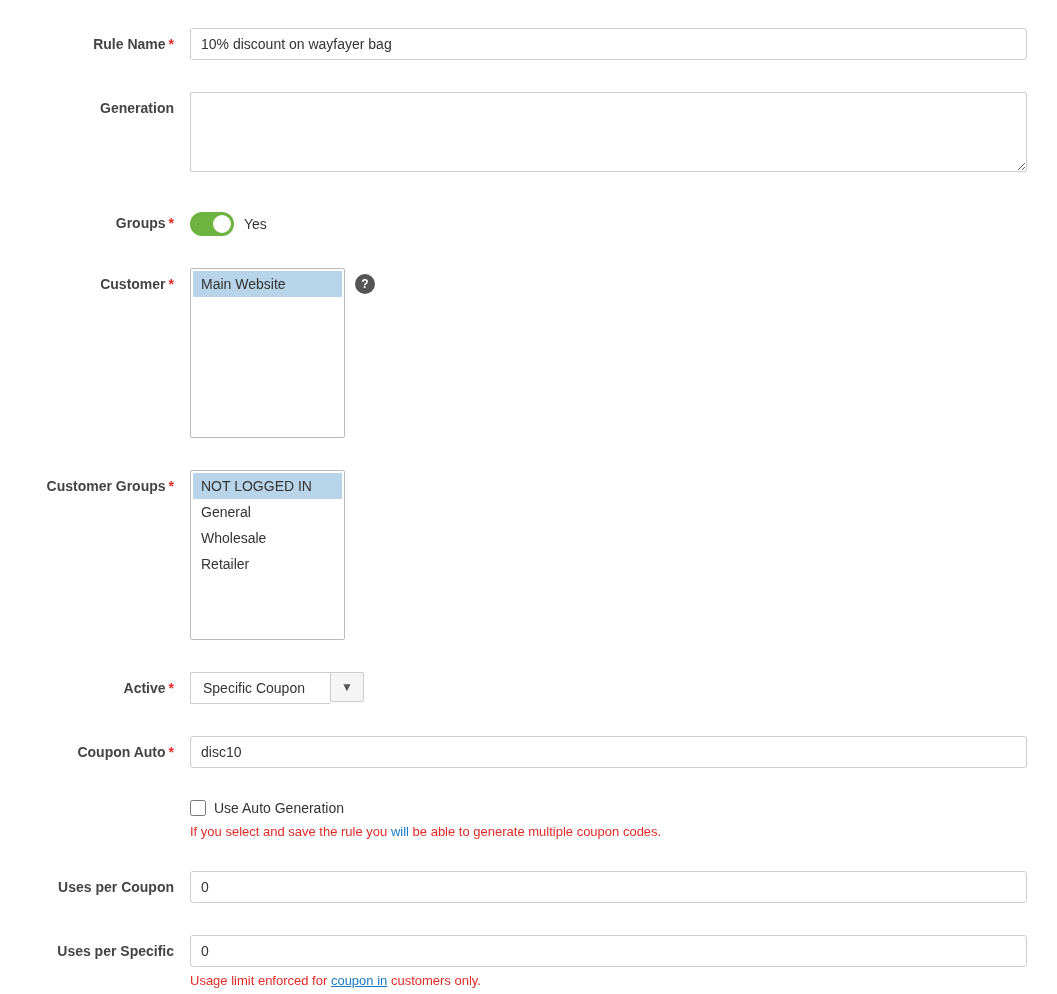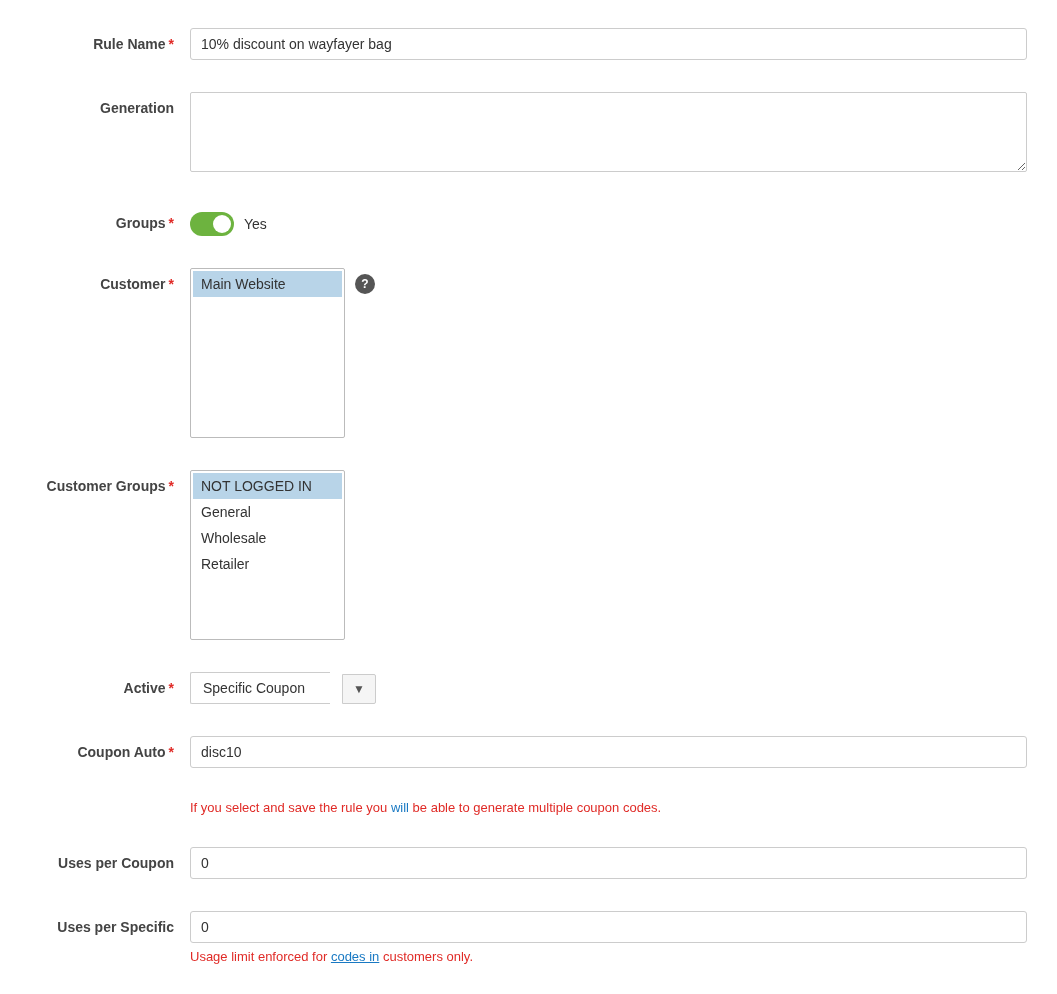--- a/index.html
+++ b/index.html
@@ -147,22 +147,22 @@
       align-items: center;
       justify-content: center;
       cursor: pointer;
       margin-top: 6px;
       flex-shrink: 0;
     }
 
     
     .coupon-dropdown {
       display: flex;
-      align-items: flex-end;
-      gap: 12px;
+      align-items: flex-start;
+      gap: 0;
     }
 
     .coupon-select-text {
       padding: 7px 12px;
       border: 1px solid #ccc;
       border-right: none;
       border-radius: 2px 0 0 2px;
       font-size: 14px;
       color: #333;
       background: #fff;
@@ -316,20 +316,24 @@
     <span>Coupon Auto</span><span class="required">*</span>
   </div>
   <div class="form-field">
     <input type="text" value="disc10" style="">
   </div>
 </div>
 
 <div class="form-row">
   <div class="form-label"></div>
   <div class="form-field">
+    <div class="checkbox-wrapper">
+      <input type="checkbox" style="">
+      <span class="checkbox-label">Use Auto Generation</span>
+    </div>
     <div class="help-text">
       If you select and save the rule you <a href="#">will</a> be able to generate multiple coupon codes.
     </div>
   </div>
 </div>
 
 <div class="form-row">
   <div class="form-label">
     <span>Uses per Coupon</span>
   </div>
@@ -338,16 +342,16 @@
   </div>
 </div>
 
 <div class="form-row">
   <div class="form-label">
     <span>Uses per Specific</span>
   </div>
   <div class="form-field">
     <input type="text" value="0" style="">
     <div class="usage-note">
-      Usage limit enforced for <a href="#">codes in</a> customers only.
+      Usage limit enforced for <a href="#">coupon in</a> customers only.
     </div>
   </div>
 </div>
 
 </body></html>

